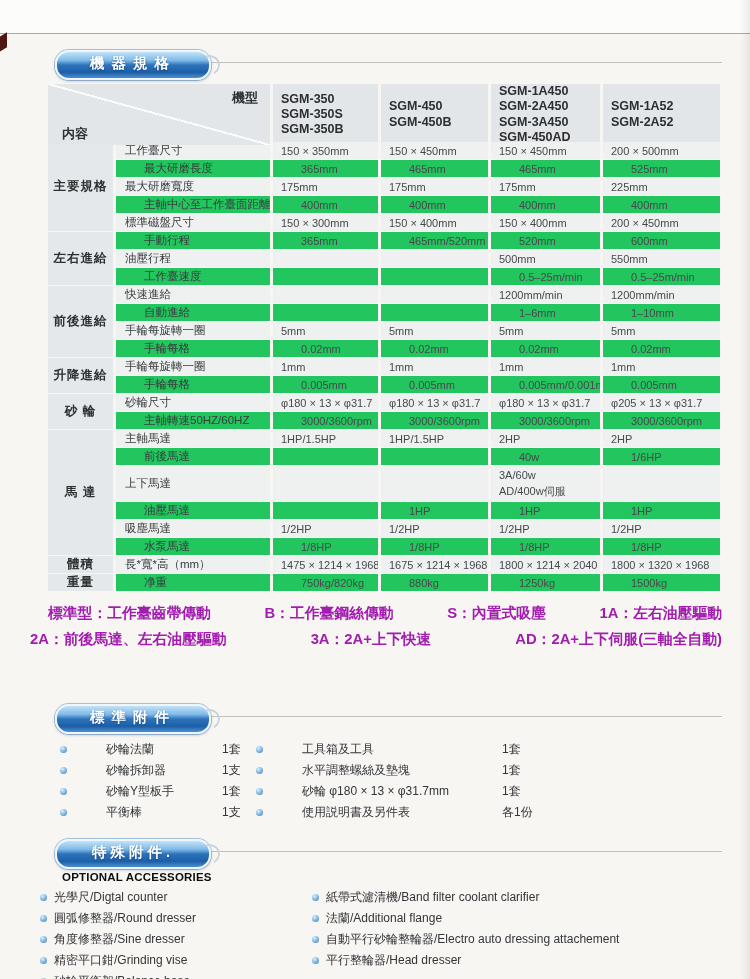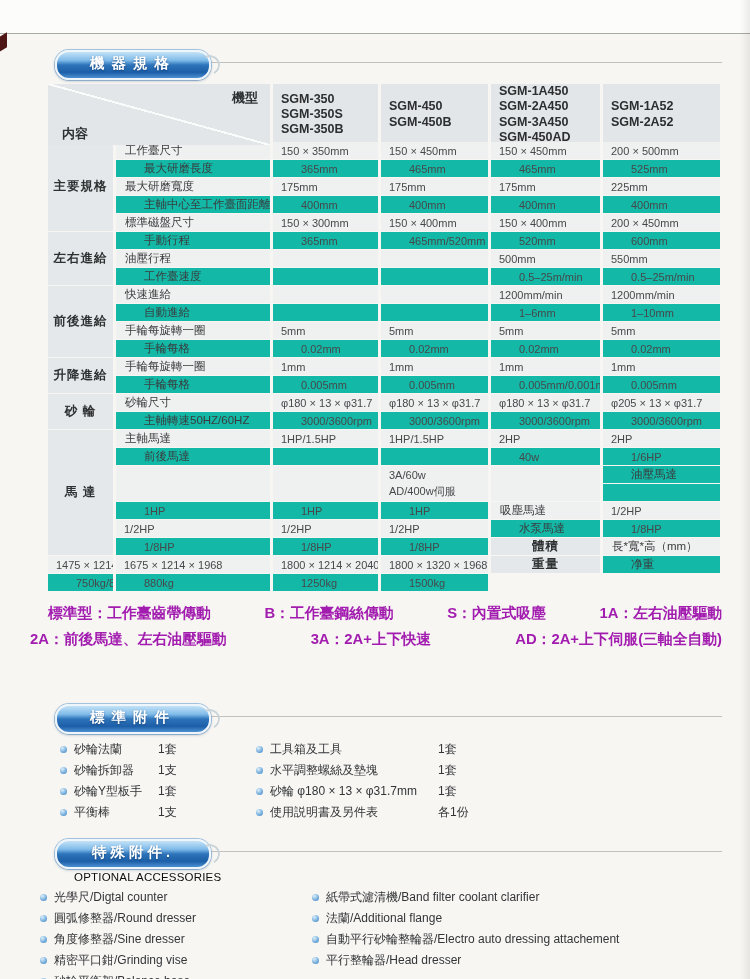--- a/index.html
+++ b/index.html
@@ -29,39 +29,39 @@
   .corner-top{position:absolute;top:5px;right:12px;font-weight:bold;font-size:13px;color:#2e3133;text-align:center;}
   .corner-bottom{position:absolute;bottom:2px;left:14px;font-weight:bold;font-size:13px;color:#2e3133;}
   .model-cell{background:#e3e6e8;display:flex;flex-direction:column;justify-content:center;
     padding-left:8px;font-weight:bold;font-size:12.5px;line-height:1.22;color:#2c2e30;}
   .tbody{grid-auto-rows:17px;row-gap:1px;}
   .cell{display:flex;align-items:center;font-size:11px;color:#46484a;overflow:hidden;white-space:nowrap;}
   .cat{background:#e4e8ea;justify-content:center;font-weight:bold;font-size:12.5px;color:#2e3032;letter-spacing:1px;}
   .lab{padding-left:9px;color:#393b3d;font-size:11.5px;}
   .val{padding-left:8px;}
   .light{background:#eff1f0;}
-  .dark{background:#14b8a6;padding-left:28px;}
+  .dark{background:#22c55e;padding-left:28px;}
   .multi{flex-direction:column;align-items:flex-start;justify-content:center;line-height:1.45;}
 
   
   .notes{position:absolute;left:30px;top:600px;width:692px;font-weight:bold;color:#a21caf;font-size:14.8px;}
   .note-line{display:flex;justify-content:space-between;height:26px;align-items:center;}
   .note-line.first{padding-left:18px;}
 
   
   .acc-grid{position:absolute;left:60px;top:741px;width:660px;display:grid;grid-template-columns:196px auto;column-gap:0;}
   .acc-col{display:flex;flex-direction:column;gap:4px;}
-  .acc-item{display:flex;align-items:center;font-size:12px;color:#333537;}
+  .acc-item{display:flex;align-items:center;font-size:12px;color:#333537;gap:32px;}
   .dot{width:7px;height:7px;border-radius:50%;margin-right:7px;flex:0 0 auto;
     background:radial-gradient(circle at 35% 30%,#dceffb,#6aa6d8 65%,#3d7cb4);}
   .acc-name-l{width:84px;}
   .acc-name-r{width:168px;}
   .acc-qty{color:#333537;}
 
-  .opt-sub{position:absolute;left:62px;top:871px;font-weight:normal;font-size:11.5px;color:#0d0d0d;letter-spacing:.2px;margin-left:12px;}
+  .opt-sub{position:absolute;left:62px;top:871px;font-weight:bold;font-size:11.5px;color:#0d0d0d;letter-spacing:.2px;}
   .opt-grid{position:absolute;left:40px;top:889px;width:690px;display:grid;grid-template-columns:272px auto;align-items:start;}
   .opt-col{display:flex;flex-direction:column;gap:4px;}
   .opt-item{display:flex;align-items:center;font-size:12px;color:#333537;}
 </style>
 </head>
 <body>
 
 <div class="page">
   <div class="top-strip"></div>
   <div class="corner-mark"></div>
@@ -185,20 +185,21 @@
         <div class="cell lab light">主軸馬達</div>
         <div class="cell val light">1HP/1.5HP</div>
         <div class="cell val light">1HP/1.5HP</div>
         <div class="cell val light">2HP</div>
         <div class="cell val light">2HP</div>
         <div class="cell lab dark">前後馬達</div>
         <div class="cell val dark"></div>
         <div class="cell val dark"></div>
         <div class="cell val dark">40w</div>
         <div class="cell val dark">1/6HP</div>
+        <div class="cell lab light" style="grid-row: span 2;">上下馬達</div>
         <div class="cell val light multi" style="grid-row: span 2;"></div>
         <div class="cell val light multi" style="grid-row: span 2;"></div>
         <div class="cell val light multi" style="grid-row: span 2;">
           <div>3A/60w</div>
           <div>AD/400w伺服</div>
         </div>
         <div class="cell val light multi" style="grid-row: span 2;"></div>
         <div class="cell lab dark">油壓馬達</div>
         <div class="cell val dark"></div>
         <div class="cell val dark">1HP</div>

